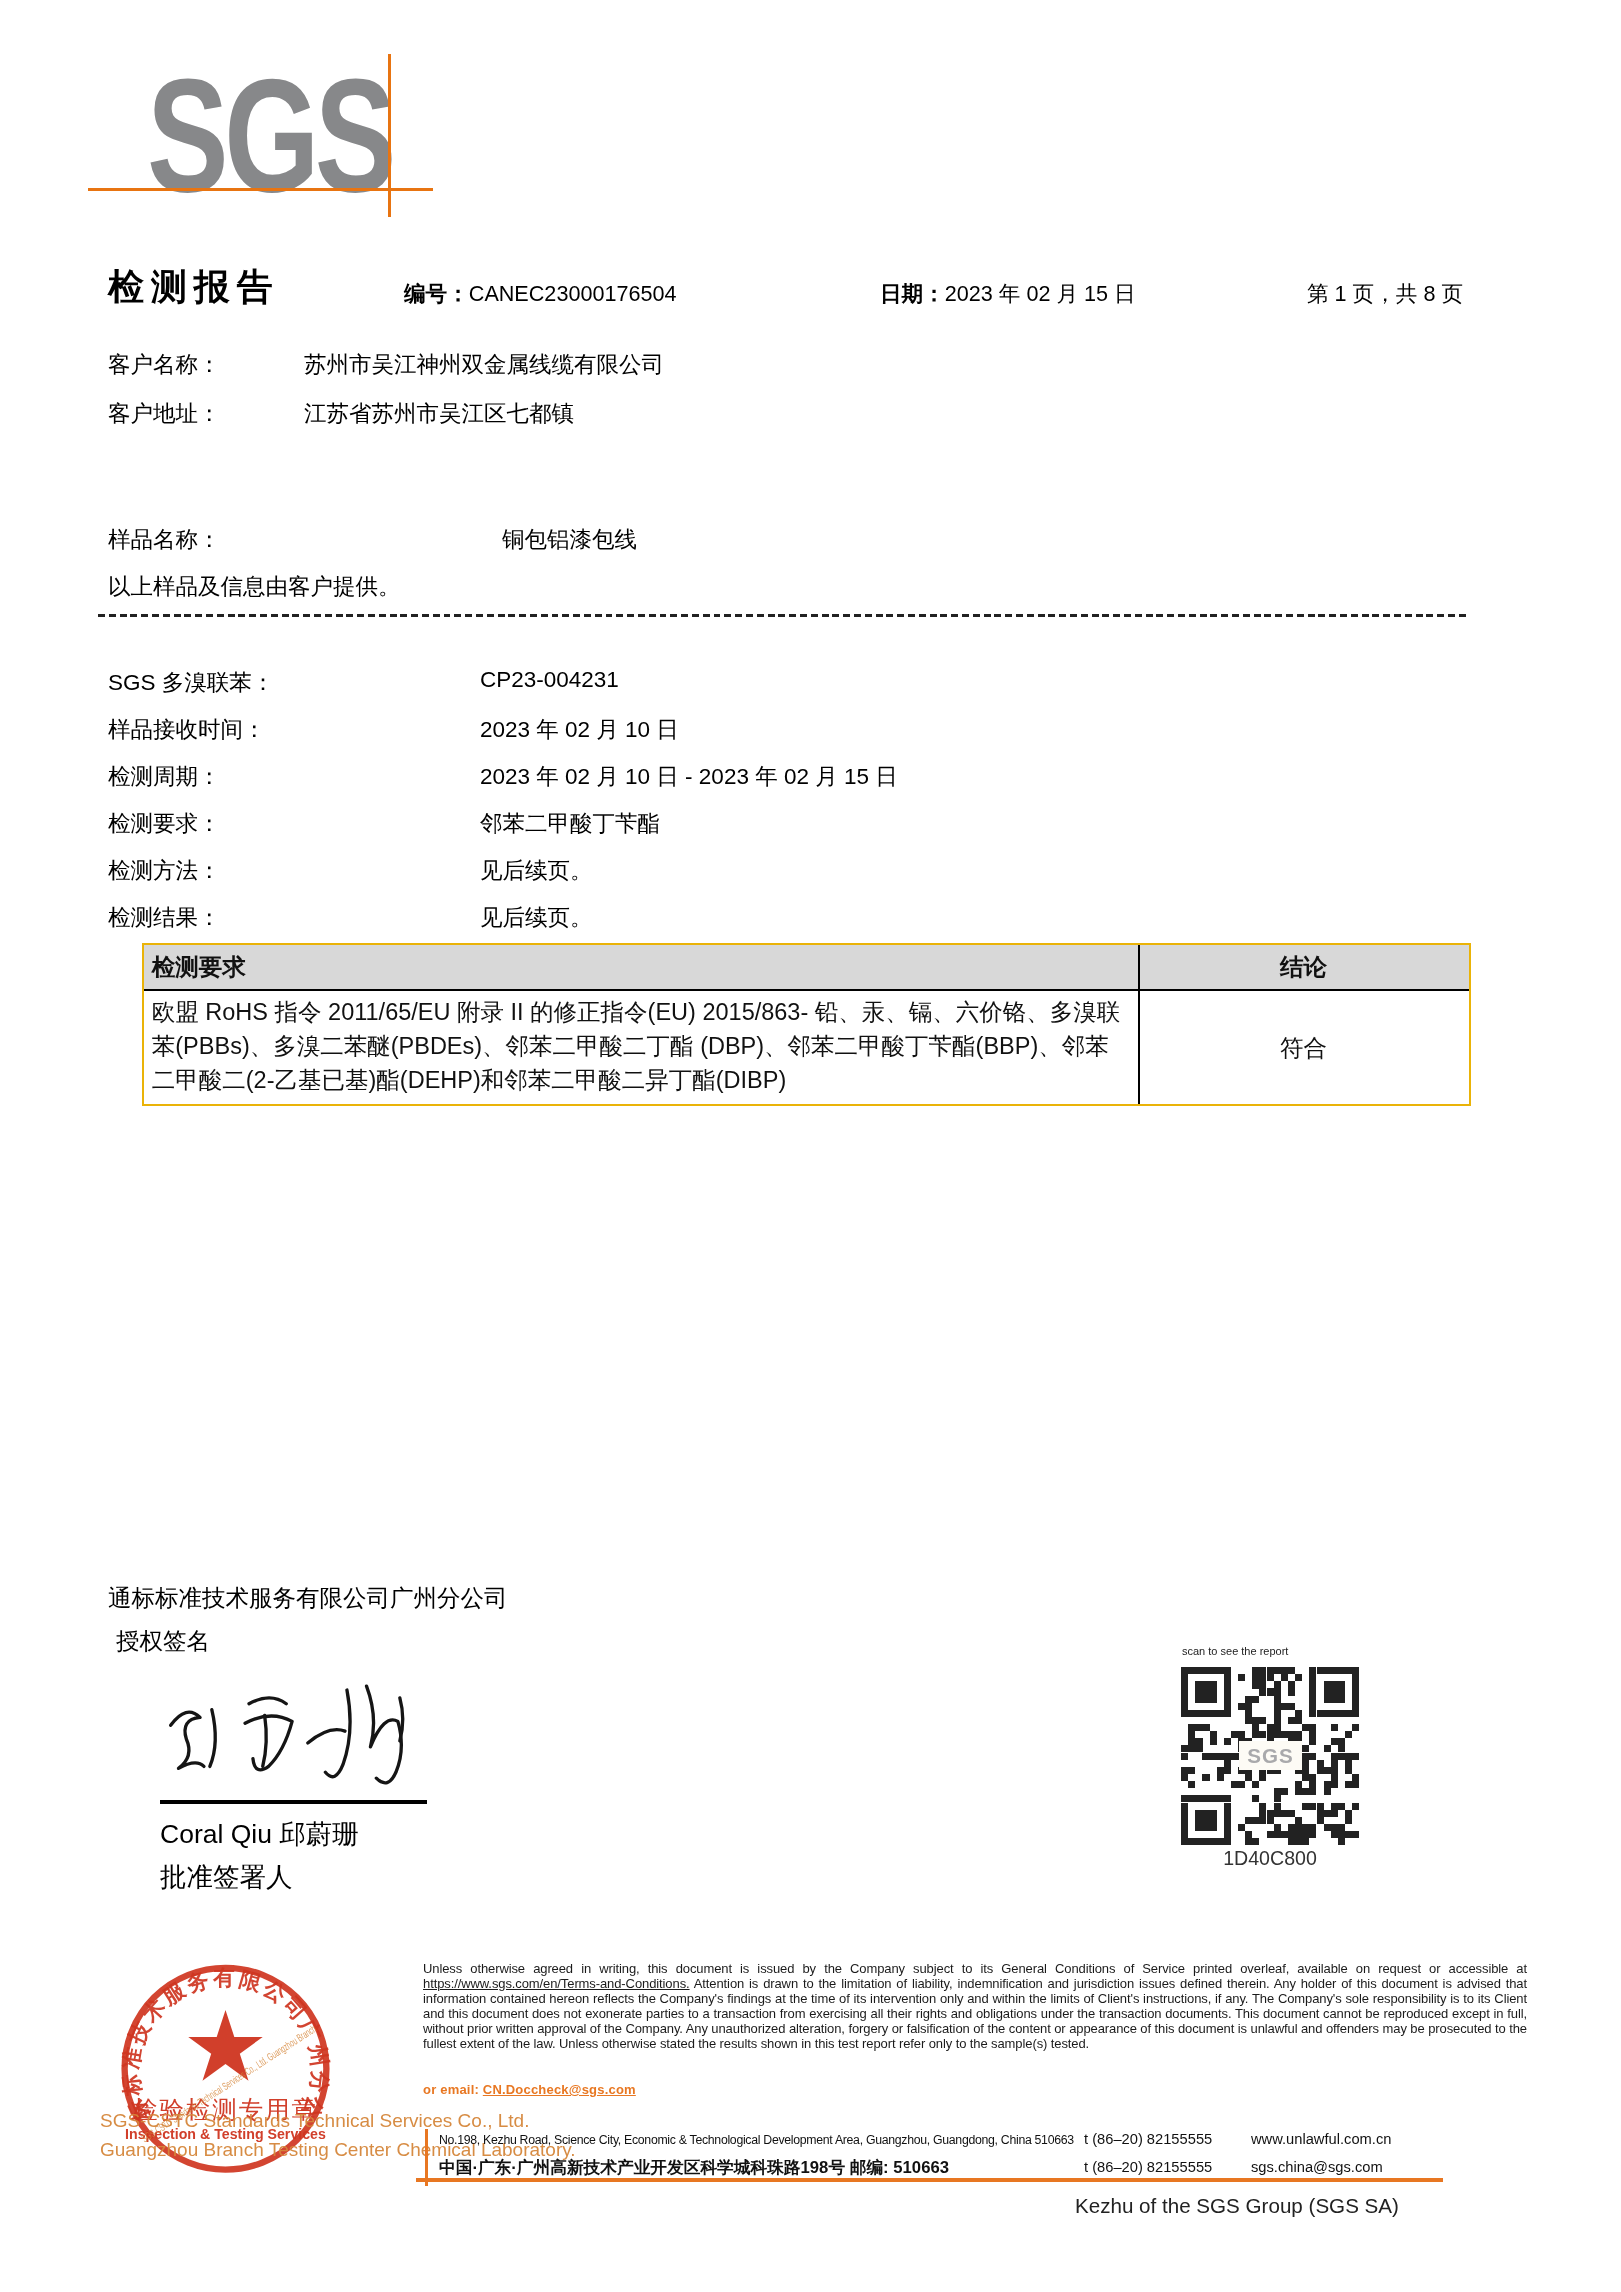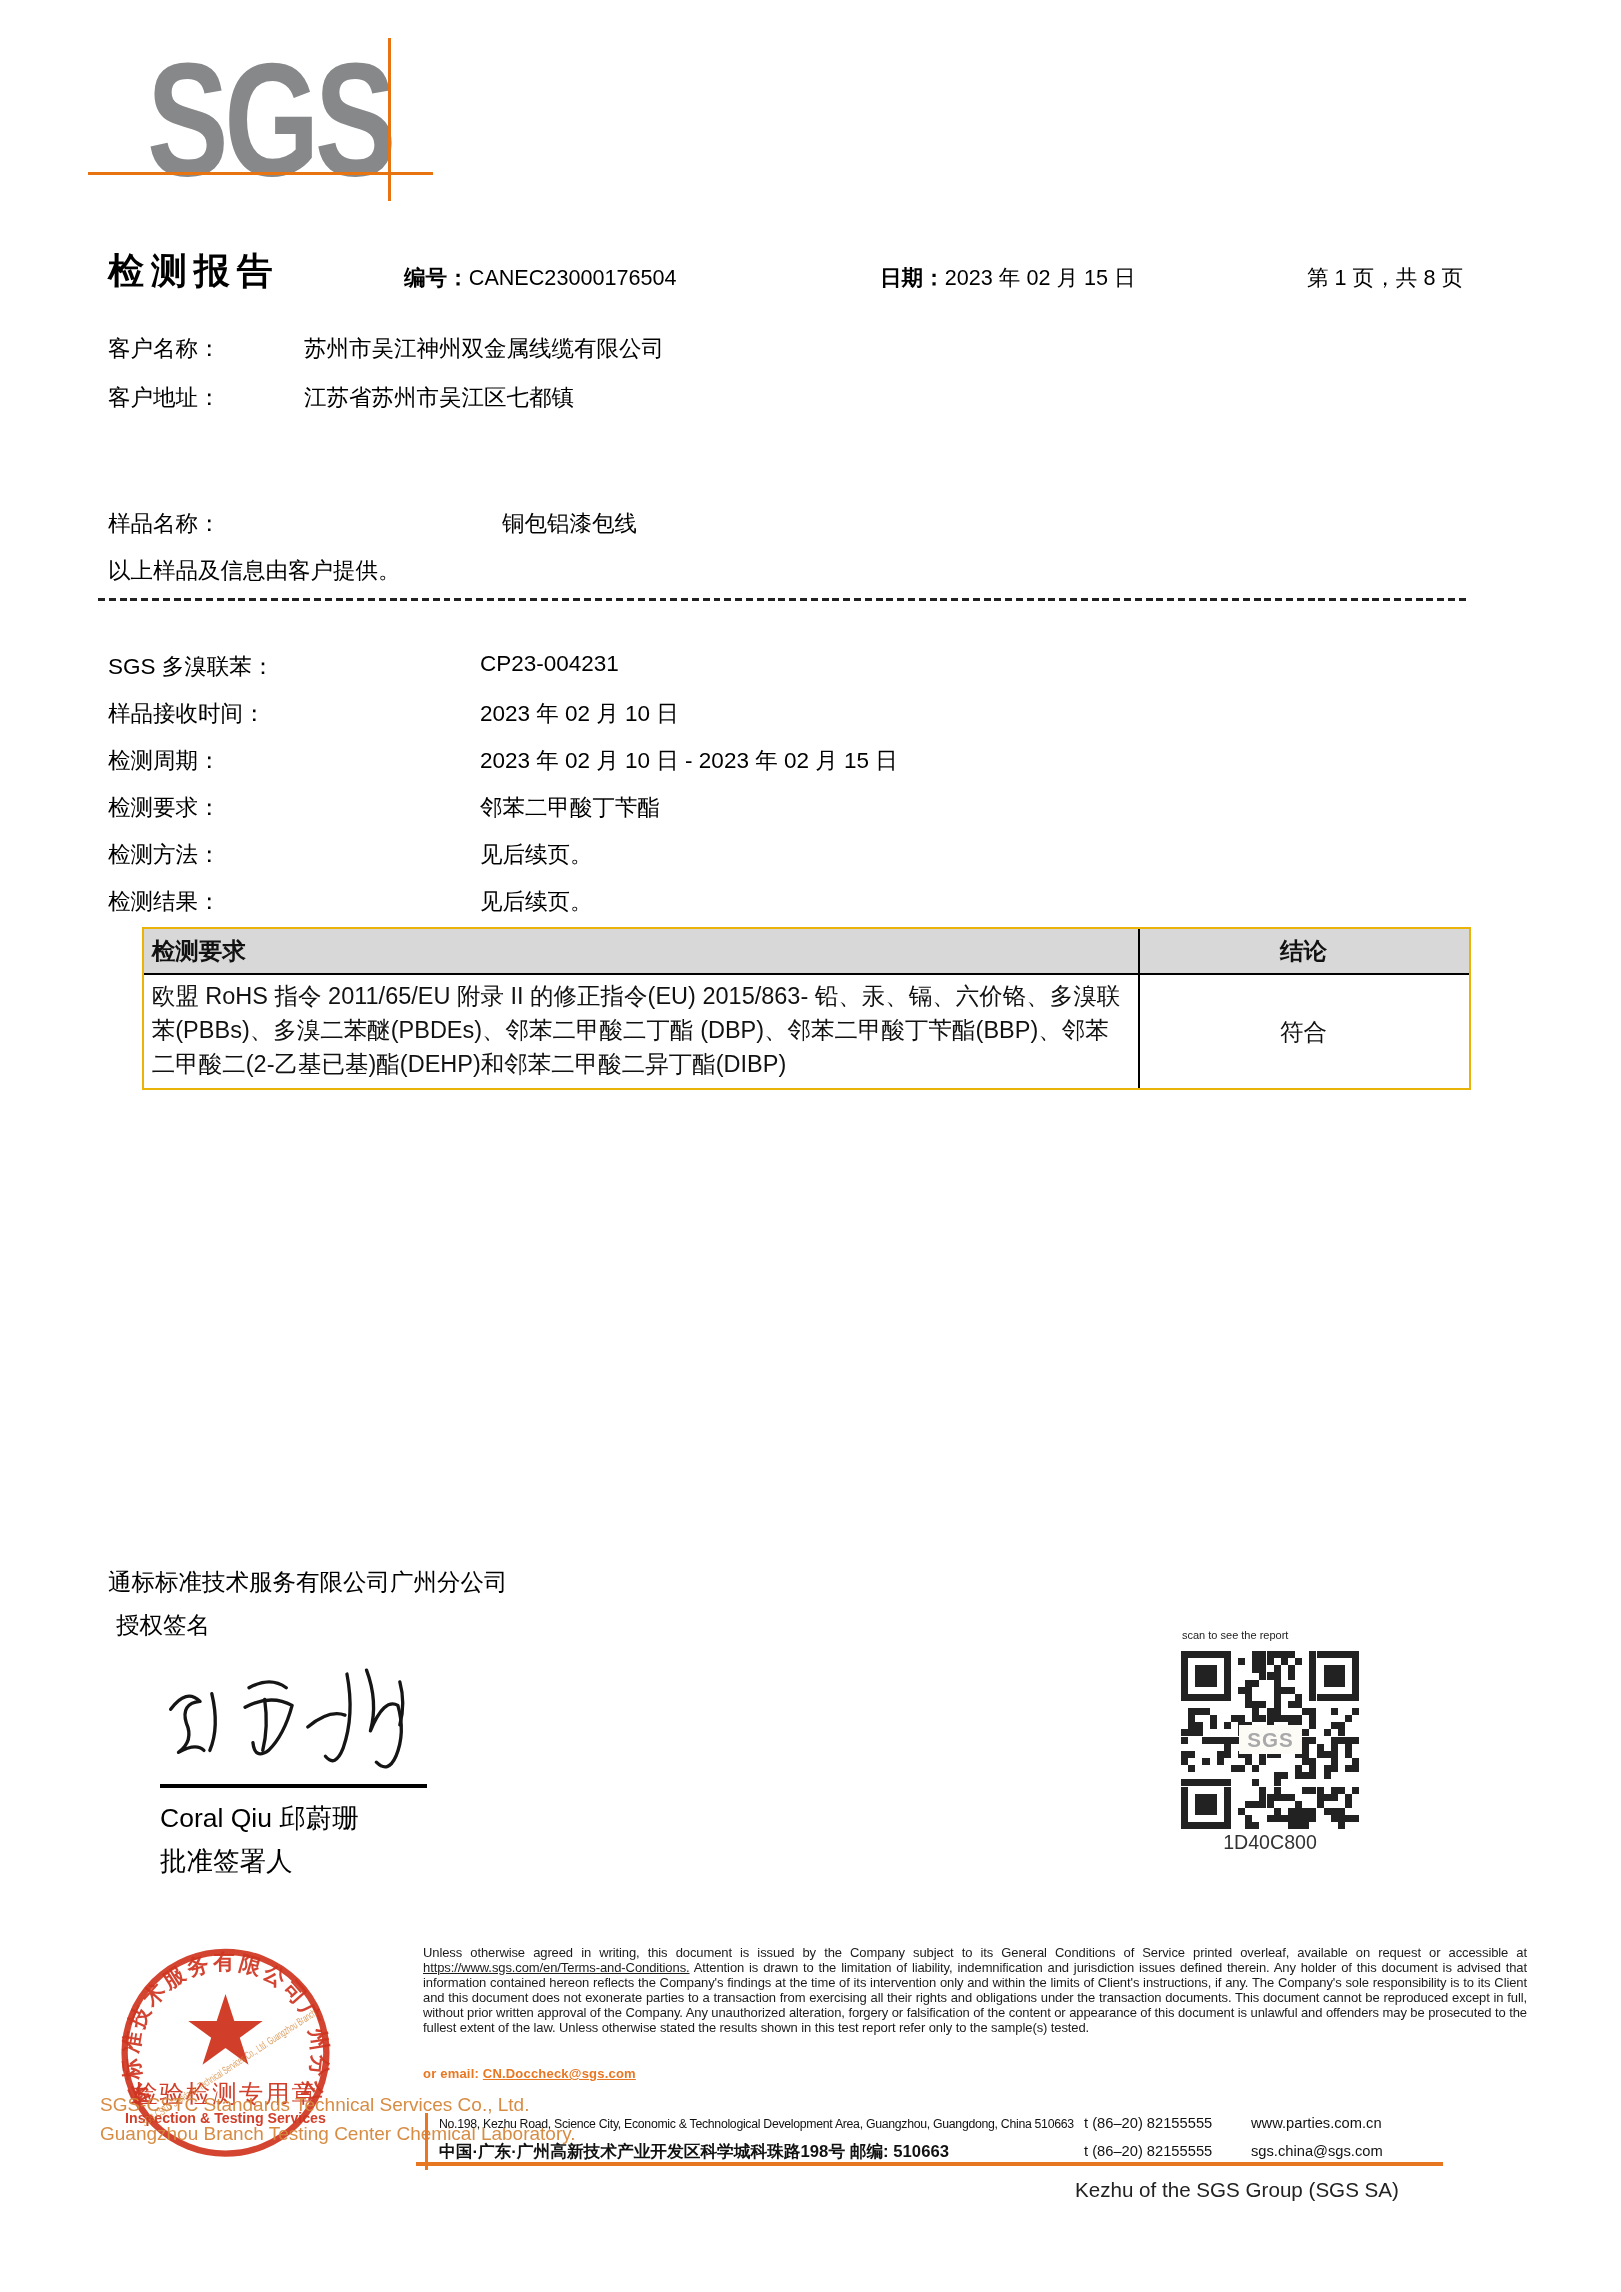--- a/index.html
+++ b/index.html
@@ -1,17 +1,17 @@
 <!DOCTYPE html>
 <html><head>
 <meta charset="utf-8">
 <style>
   html,body{margin:0;padding:0;background:#fff;}
   .page{position:relative;width:1621px;height:2269px;background:#ffffff;overflow:hidden;
-        font-family:"Liberation Sans", sans-serif;color:#111;}
+        font-family:"Liberation Sans", sans-serif;color:#111;margin-top:16px;}
   .abs{position:absolute;}
 
   
   .logo-text{font-weight:900;color:#87888a;font-size:161px;line-height:1;letter-spacing:-5.9px;
              transform:scale(0.76,1);transform-origin:left top;}
   .o-hline{background:#e87411;height:2.9px;}
   .o-vline{background:#e87411;width:2.9px;}
 
   
   .doc-title{font-size:36px;font-weight:bold;letter-spacing:6.9px;color:#000;}
@@ -460,21 +460,21 @@
   <div class="abs disc" style="left:423px;top:1945px;width:1104px;">
     <span>Unless otherwise agreed in writing, this document is issued by the Company subject to its General Conditions of Service printed overleaf, available on request or accessible at </span><span class="url">https://www.sgs.com/en/Terms-and-Conditions.</span><span> Attention is drawn to the limitation of liability, indemnification and jurisdiction issues defined therein. Any holder of this document is advised that information contained hereon reflects the Company's findings at the time of its intervention only and within the limits of Client's instructions, if any. The Company's sole responsibility is to its Client and this document does not exonerate parties to a transaction from exercising all their rights and obligations under the transaction documents. This document cannot be reproduced except in full, without prior written approval of the Company. Any unauthorized alteration, forgery or falsification of the content or appearance of this document is unlawful and offenders may be prosecuted to the fullest extent of the law. Unless otherwise stated the results shown in this test report refer only to the sample(s) tested.</span>
   </div>
   <div class="abs attn" style="left:423px;top:2066px;width:1104px;">
     <div><span>or email: </span><span class="email">CN.Doccheck@sgs.com</span></div>
   </div>
 
   <div class="abs o-vline" style="left:425px;top:2113px;height:57px;background:#e87722;"></div>
   <div class="abs addr-en" style="left:439px;top:2117px;">No.198, Kezhu Road, Science City, Economic &amp; Technological Development Area, Guangzhou, Guangdong, China 510663</div>
   <div class="abs addr-sm" style="left:1084px;top:2115px;">t (86–20) 82155555</div>
-  <div class="abs addr-sm" style="left:1251px;top:2115px;">www.parties.com.cn</div>
+  <div class="abs addr-sm" style="left:1251px;top:2115px;">www.unlawful.com.cn</div>
   <div class="abs addr-cn" style="left:439px;top:2140px;">中国·广东·广州高新技术产业开发区科学城科珠路198号   邮编: 510663</div>
   <div class="abs addr-sm" style="left:1084px;top:2143px;">t (86–20) 82155555</div>
   <div class="abs addr-sm" style="left:1251px;top:2143px;">sgs.china@sgs.com</div>
 
   <div class="abs" style="left:416px;top:2162px;width:1027px;height:3.9px;background:#e87722;"></div>
   <div class="abs member" style="left:1075px;top:2178px;">Kezhu of the SGS Group (SGS SA)</div>
 
 </div>
 
 

